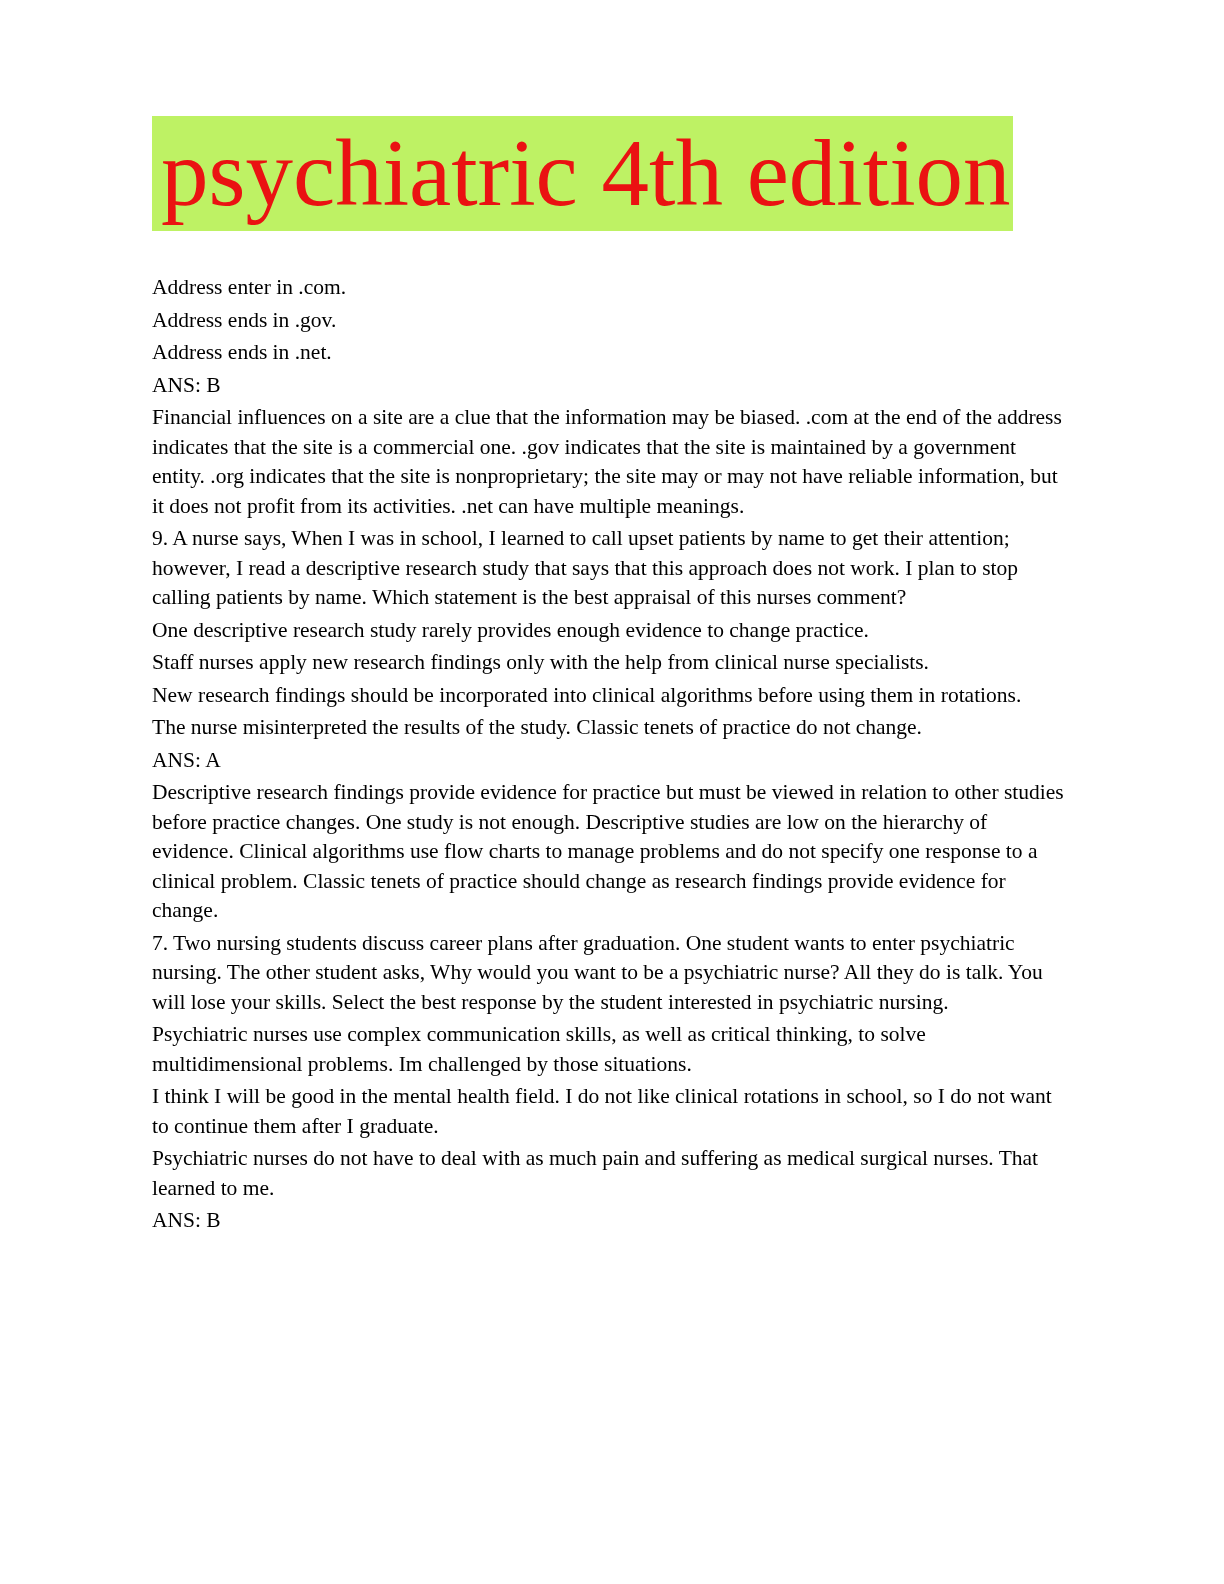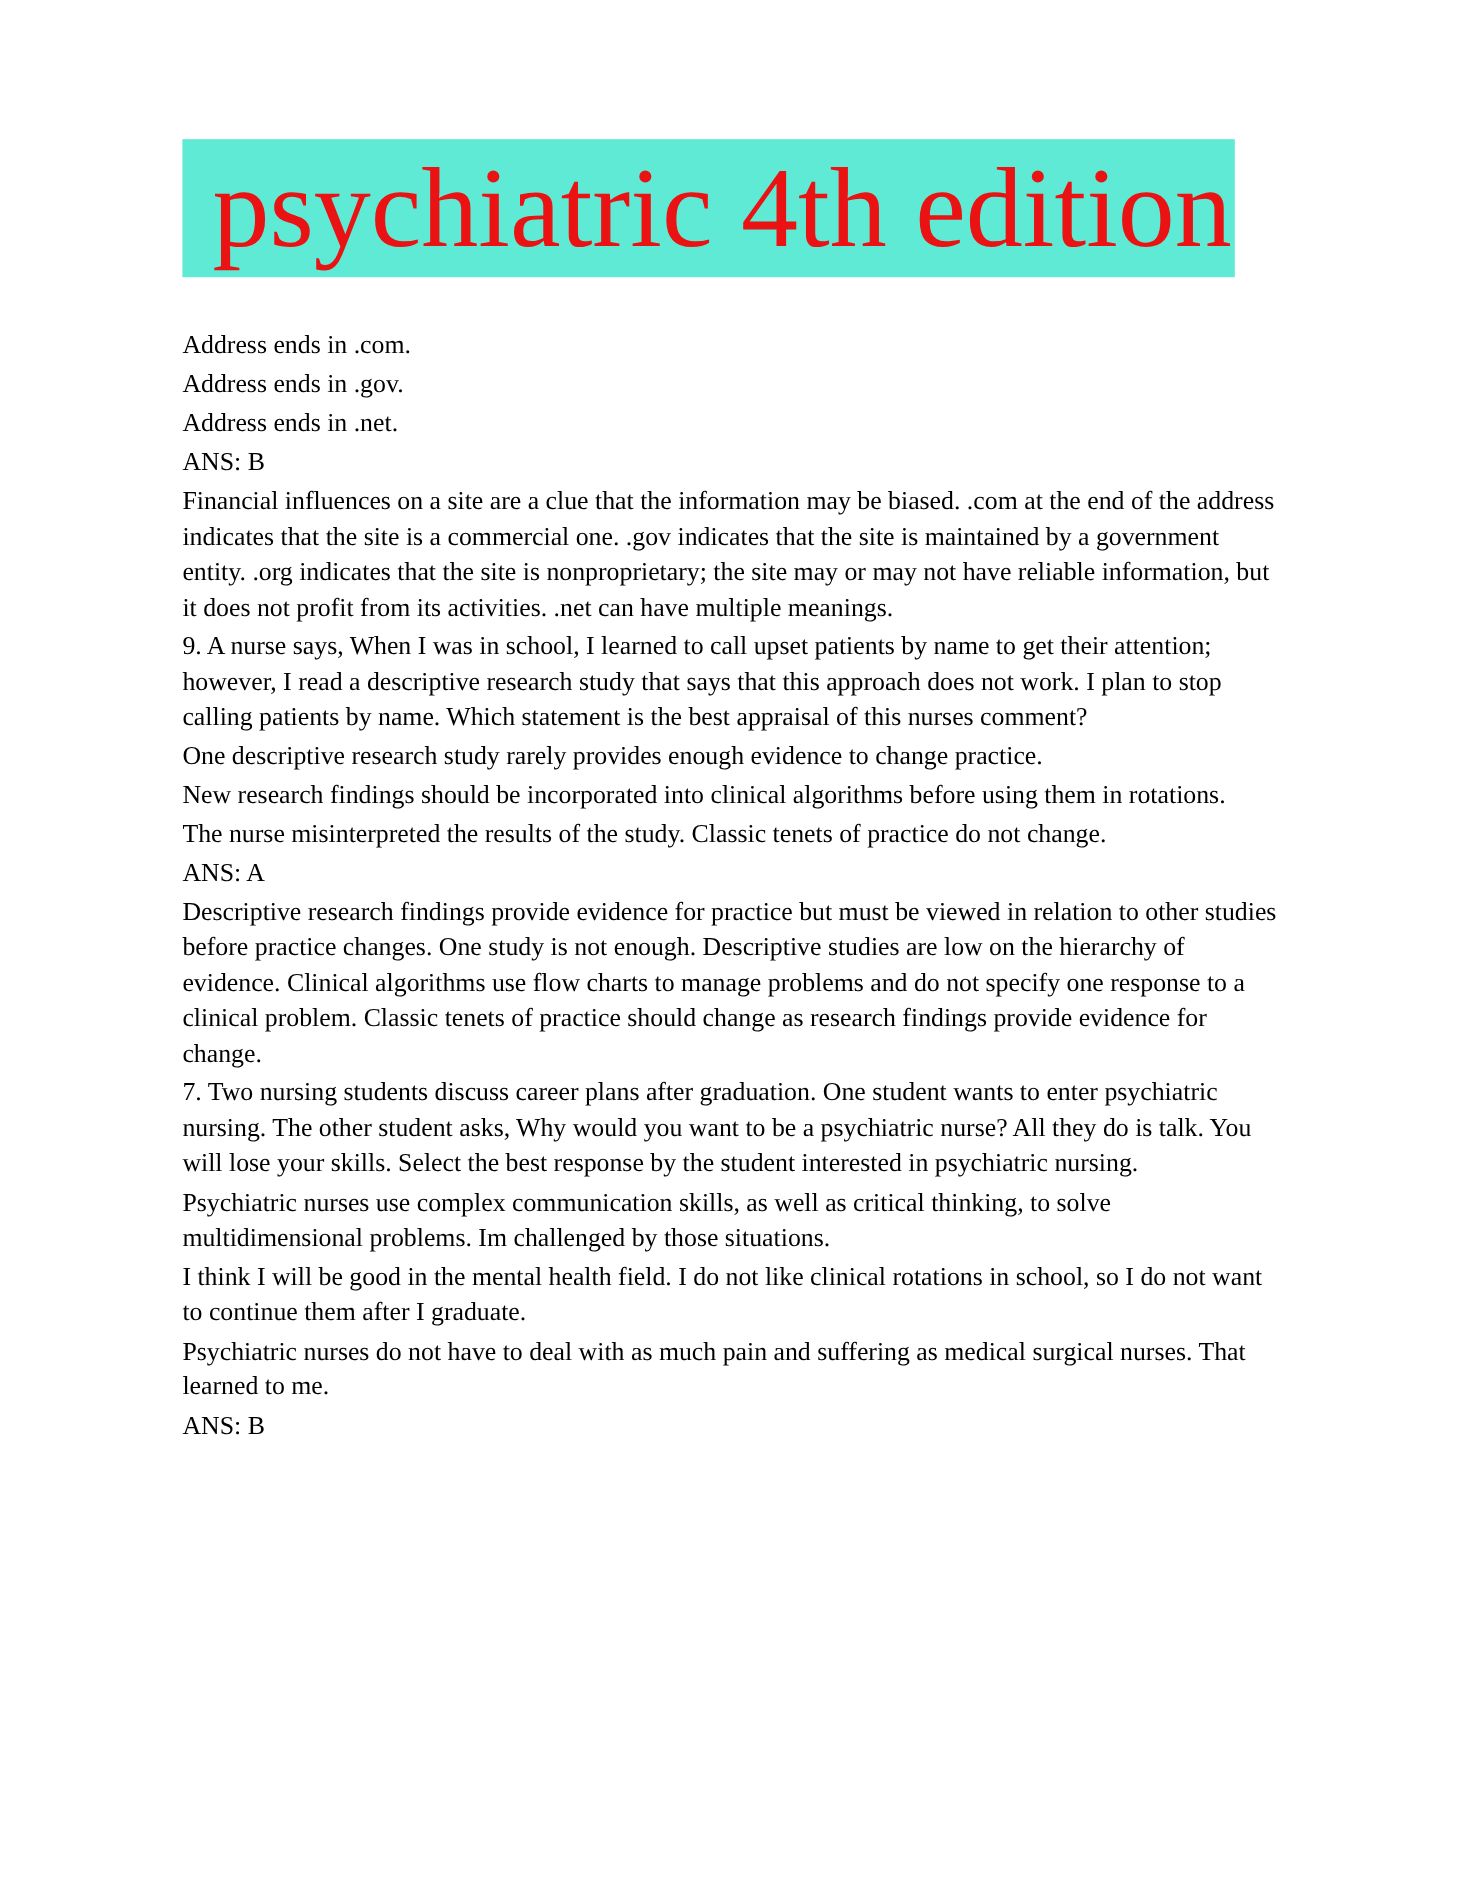--- a/index.html
+++ b/index.html
@@ -36,32 +36,33 @@
   .content p {
     margin: 0 0 3px 0;
     padding: 0;
   }
 </style>
 </head>
 <body>
 
 <div class="page" style="background-color: rgb(255, 255, 255);">
 
-  <div class="banner" style="background-color: #5eead4; padding-left: 16px;">
+  <div class="banner" style="background-color: #bef264;">
     <span class="title" style="color: rgb(234, 18, 18);">psychiatric 4th edition</span>
   </div>
 
   <div class="content" style="color: rgb(0, 0, 0);">
-    <p>Address ends in .com.</p>
+    <p>Address enter in .com.</p>
     <p>Address ends in .gov.</p>
     <p>Address ends in .net.</p>
     <p>ANS: B</p>
     <p>Financial influences on a site are a clue that the information may be biased. .com at the end of the address indicates that the site is a commercial one. .gov indicates that the site is maintained by a government entity. .org indicates that the site is nonproprietary; the site may or may not have reliable information, but it does not profit from its activities. .net can have multiple meanings.</p>
     <p>9. A nurse says, When I was in school, I learned to call upset patients by name to get their attention; however, I read a descriptive research study that says that this approach does not work. I plan to stop calling patients by name. Which statement is the best appraisal of this nurses comment?</p>
     <p>One descriptive research study rarely provides enough evidence to change practice.</p>
+    <p>Staff nurses apply new research findings only with the help from clinical nurse specialists.</p>
     <p>New research findings should be incorporated into clinical algorithms before using them in rotations.</p>
     <p>The nurse misinterpreted the results of the study. Classic tenets of practice do not change.</p>
     <p>ANS: A</p>
     <p>Descriptive research findings provide evidence for practice but must be viewed in relation to other studies before practice changes. One study is not enough. Descriptive studies are low on the hierarchy of evidence. Clinical algorithms use flow charts to manage problems and do not specify one response to a clinical problem. Classic tenets of practice should change as research findings provide evidence for change.</p>
     <p>7. Two nursing students discuss career plans after graduation. One student wants to enter psychiatric nursing. The other student asks, Why would you want to be a psychiatric nurse? All they do is talk. You will lose your skills. Select the best response by the student interested in psychiatric nursing.</p>
     <p>Psychiatric nurses use complex communication skills, as well as critical thinking, to solve multidimensional problems. Im challenged by those situations.</p>
     <p>I think I will be good in the mental health field. I do not like clinical rotations in school, so I do not want to continue them after I graduate.</p>
     <p>Psychiatric nurses do not have to deal with as much pain and suffering as medical surgical nurses. That learned to me.</p>
     <p>ANS: B</p>
   </div>

